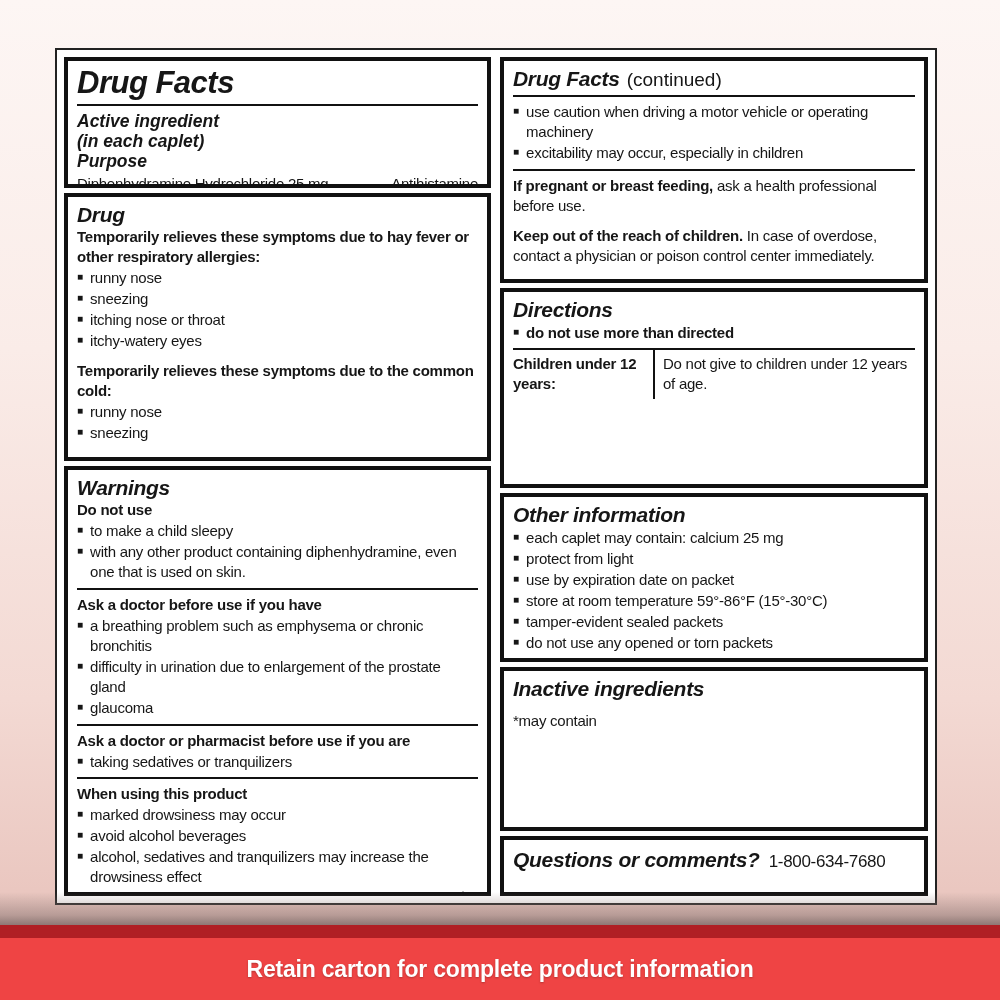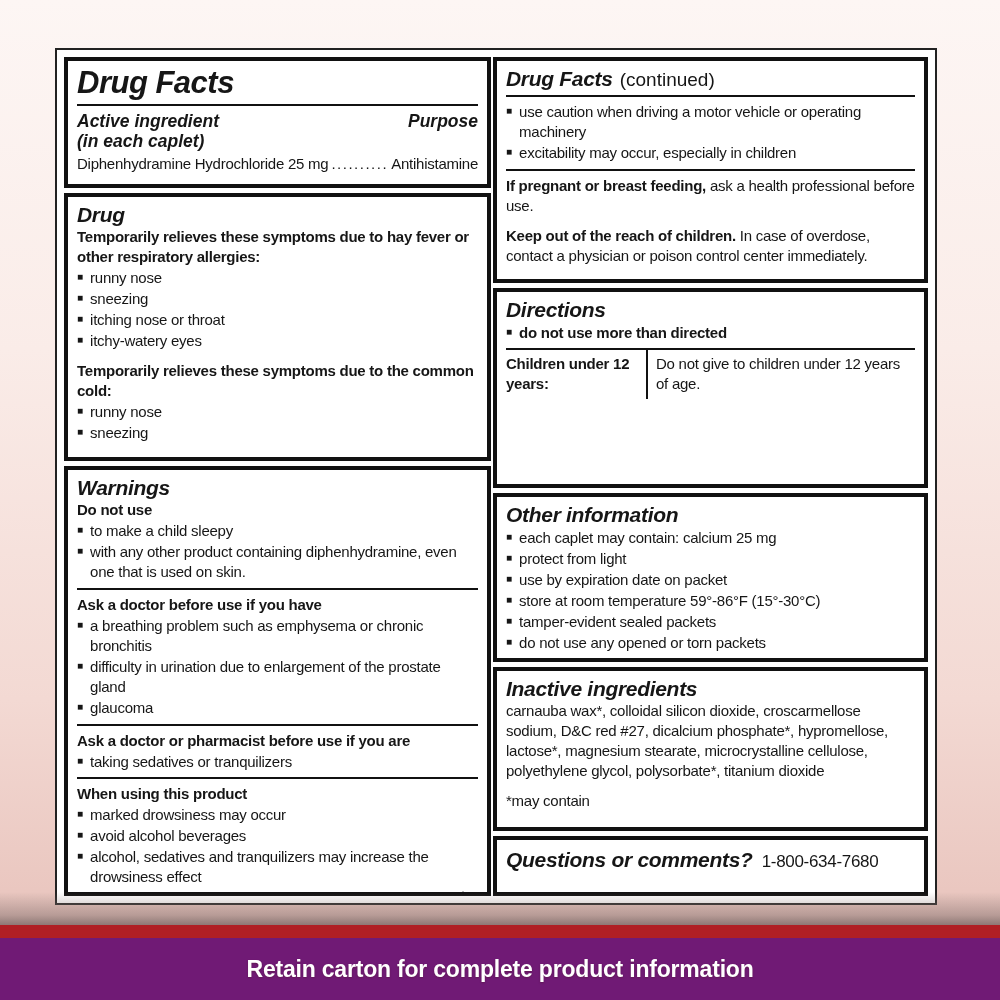--- a/index.html
+++ b/index.html
@@ -4,40 +4,40 @@
 <style>
   html,body{margin:0;padding:0;}
   body{
     width:1000px;height:1000px;position:relative;overflow:hidden;
     font-family:"Liberation Sans", sans-serif;color:#161616;
     background:linear-gradient(180deg,#fdf6f4 0%,#faece8 35%,#f3d9d3 70%,#eac7c0 89%,#e9c5be 100%);
   }
   .shade{position:absolute;left:0;right:0;top:892px;height:33px;
     background:linear-gradient(180deg,rgba(233,197,190,0) 0%,rgba(142,120,117,.55) 70%,#8e7875 100%);}
   .stripe{position:absolute;left:0;right:0;top:925px;height:13px;background:#b01f24;}
-  .band{position:absolute;left:0;right:0;top:938px;height:62px;background:#701a75;
+  .band{position:absolute;left:0;right:0;top:938px;height:62px;background:#ef4444;
     display:flex;align-items:center;justify-content:center;}
   .band .ftext{color:#ffffff;font-weight:bold;font-size:23px;letter-spacing:-.2px;
     text-shadow:0 1px 2px rgba(70,25,20,.35);}
   .panel{position:absolute;left:55px;top:48px;width:882px;height:857px;background:#ffffff;
-    border:2px solid #222;box-sizing:border-box;padding:7px;display:flex;gap:2px;}
+    border:2px solid #222;box-sizing:border-box;padding:7px;display:flex;gap:9px;}
   .col{display:flex;flex-direction:column;gap:5px;box-sizing:border-box;}
   .col-left{width:427px;}
   .col-right{flex:1;}
   .box{border:4px solid #111;background:#fff;box-sizing:border-box;padding:5px 9px 6px 9px;overflow:hidden;}
   .h1{font-style:italic;font-weight:bold;font-size:31px;line-height:1.1;letter-spacing:-.5px;}
   .h2{font-style:italic;font-weight:bold;font-size:21px;line-height:1.2;letter-spacing:-.3px;}
   .rule{border-top:2px solid #111;margin:4px 0 5px 0;}
   .t{font-size:15px;line-height:1.33;letter-spacing:-.25px;}
   .lead{font-weight:bold;}
   .leadlg{font-style:italic;font-weight:bold;font-size:17.5px;line-height:1.15;}
   .bi{display:flex;gap:7px;align-items:flex-start;margin:1px 0;}
   .sq{font-size:10px;line-height:1.85;flex:0 0 auto;}
   .mt6{margin-top:6px;} .mt10{margin-top:10px;}
-  .ai-row{display:flex;justify-content:space-between;align-items:flex-start;margin-top:2px;}
+  .ai-row{display:flex;justify-content:space-between;align-items:flex-start;margin-top:2px;flex-direction:column;}
   .ing-row{display:flex;align-items:baseline;white-space:nowrap;margin-top:3px;}
   .ing-row .dots{flex:1;overflow:hidden;letter-spacing:1.5px;margin:0 3px;}
   .cont-title{display:flex;align-items:baseline;gap:7px;}
   .cont-suffix{font-size:19px;}
   .dtable{border-top:2px solid #111;margin-top:5px;}
   .drow{display:flex;}
   .drow.first{border-bottom:2px solid #111;}
   .dcell-l{width:134px;flex:0 0 auto;font-weight:bold;padding:4px 6px 5px 0;border-right:2px solid #111;}
   .dcell-r{flex:1;padding:4px 0 5px 8px;}
   .warn-arrow{display:flex;justify-content:flex-end;}
@@ -209,21 +209,20 @@
           <span class="t">tamper-evident sealed packets</span>
         </div>
       <div class="bi">
           <span class="sq">■</span>
           <span class="t">do not use any opened or torn packets</span>
         </div>
     </div>
 
     <div class="box" style="height:164px;">
       <div class="h2">Inactive ingredients</div>
-      <div class="t">carnauba wax*, colloidal silicon dioxide, croscarmellose sodium, D&amp;C red #27, dicalcium phosphate*, hypromellose, lactose*, magnesium stearate, microcrystalline cellulose, polyethylene glycol, polysorbate*, titanium dioxide</div>
       <div class="t mt10">*may contain</div>
     </div>
 
     <div class="box grow">
       <div class="qrow">
         <span class="h2">Questions or comments?</span>
         <span class="phone">1-800-634-7680</span>
       </div>
     </div>
   </div>

